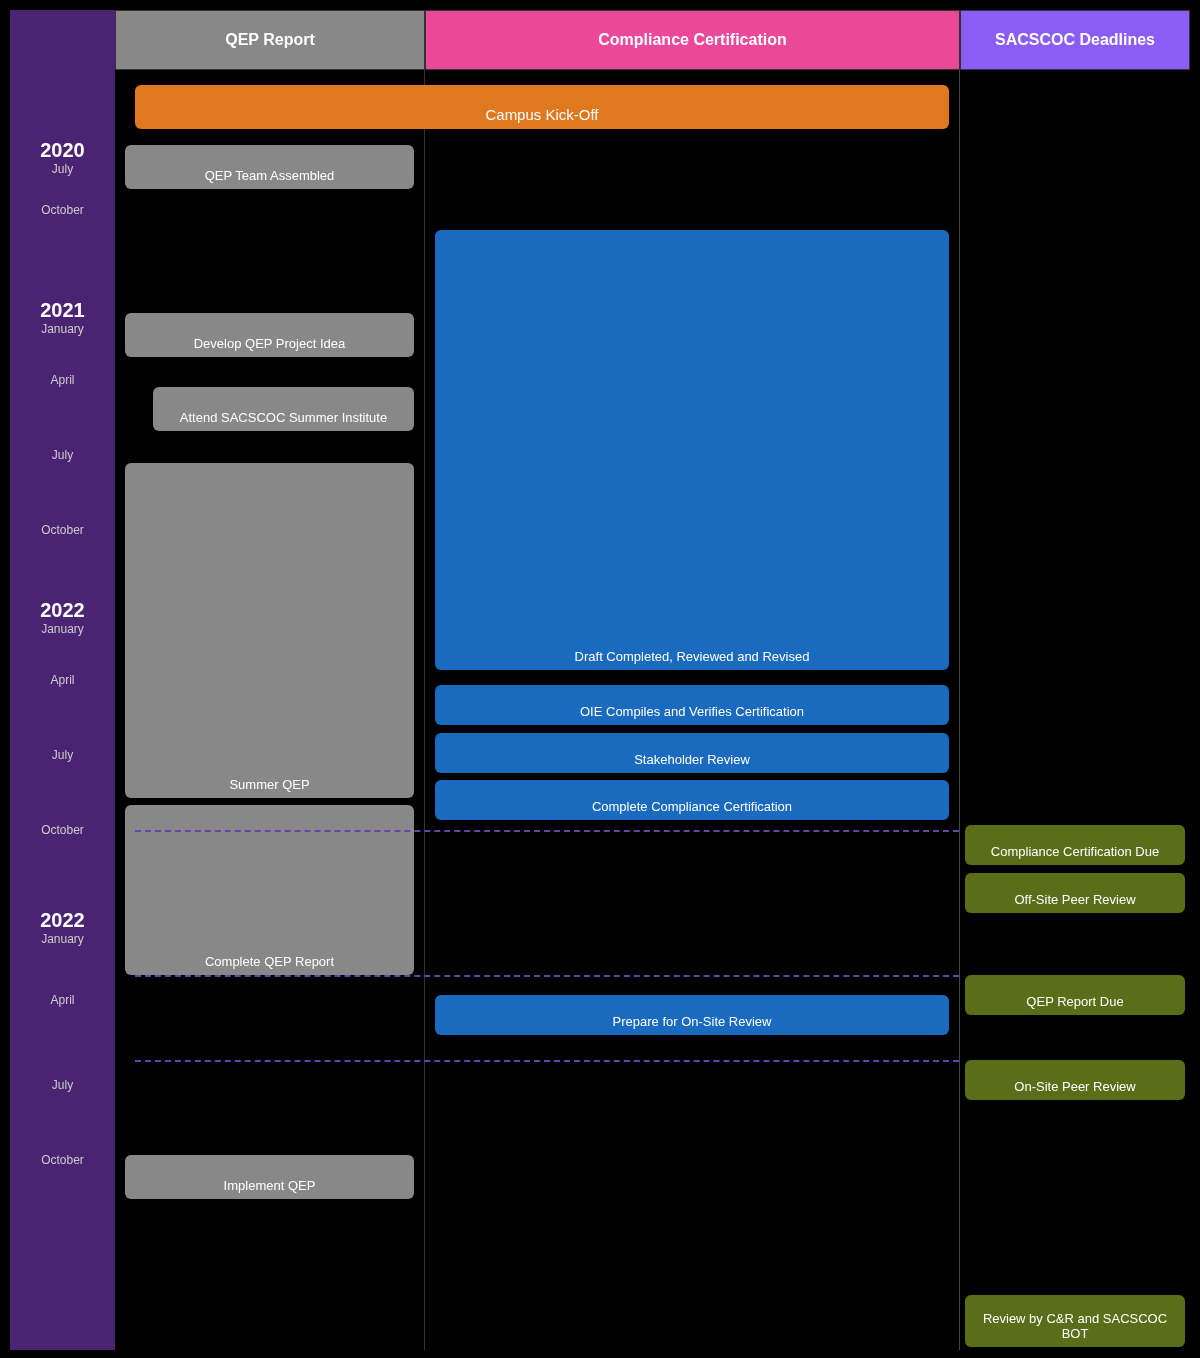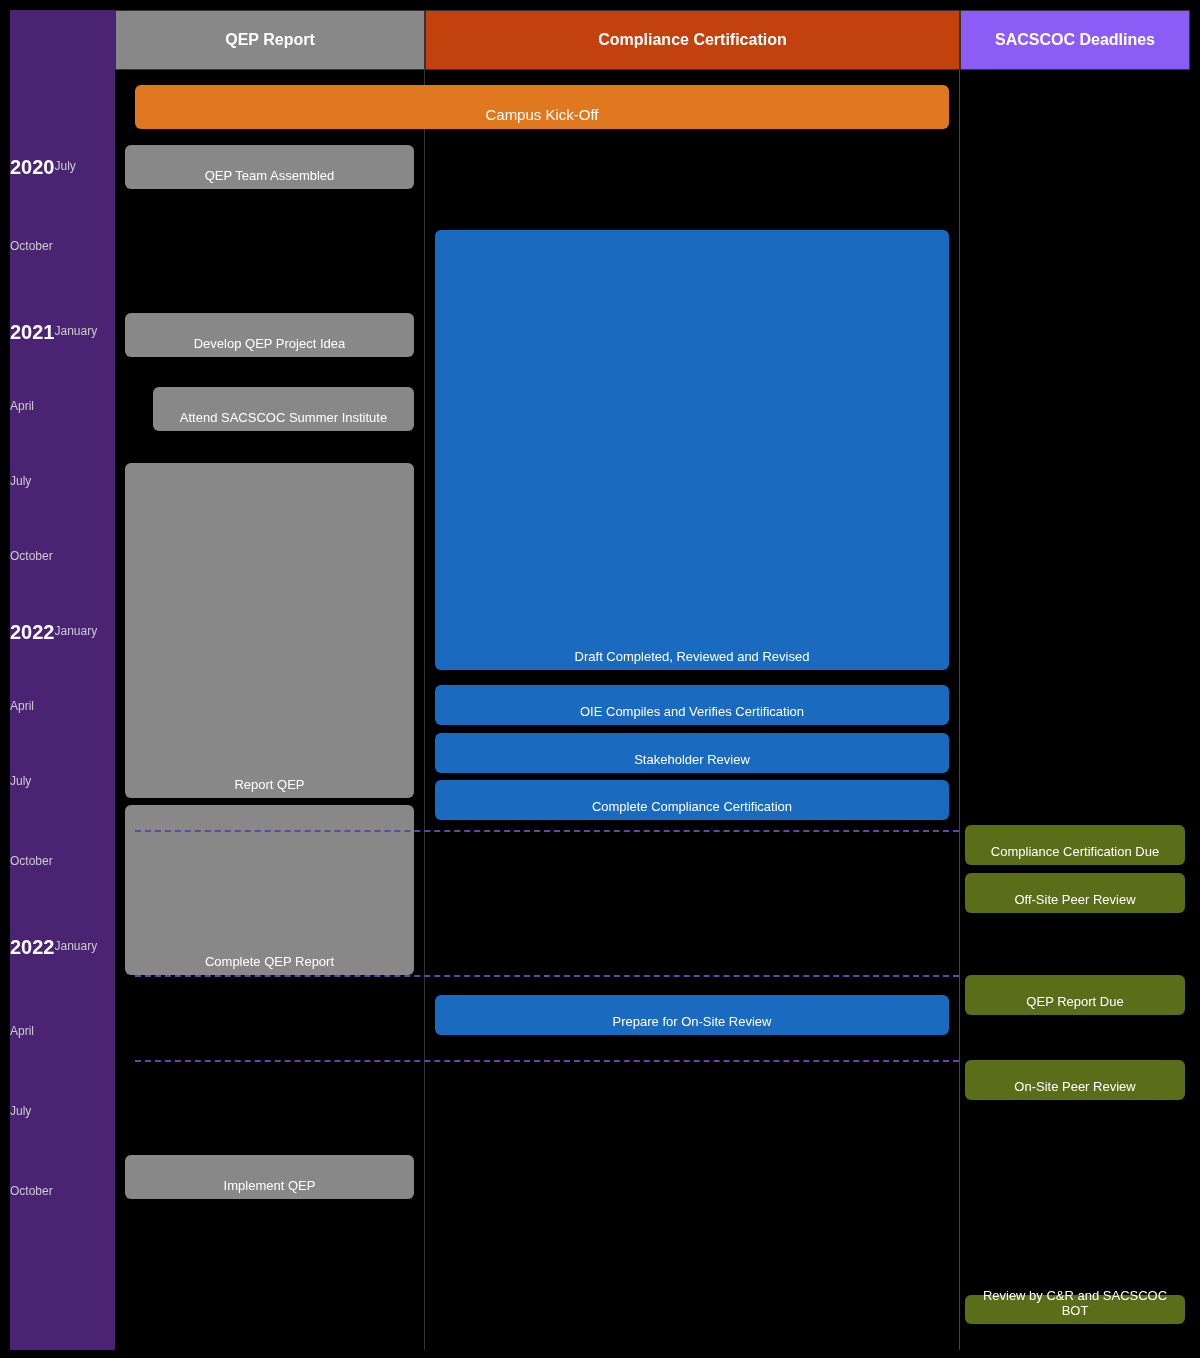--- a/index.html
+++ b/index.html
@@ -48,21 +48,21 @@
       font-size: 16px;
       border: 1px solid #333;
     }
     .header-qep {
       width: 310px;
       background: #888;
       color: #fff;
     }
     .header-compliance {
       flex: 1;
-      background: #c2410c;
+      background: #ec4899;
       color: #fff;
       text-align: right;
     }
     .header-sacscoc {
       width: 230px;
       background: #8b5cf6;
       color: #fff;
     }
 
     
@@ -122,21 +122,21 @@
     .col-sacscoc-inner {
       width: 230px;
       min-height: 1280px;
       flex-shrink: 0;
       background: #000;
       position: relative;
     }
 
     .sidebar-row {
       display: flex;
-      flex-direction: row;
+      flex-direction: column;
       align-items: center;
       justify-content: flex-start;
       padding-top: 8px;
       color: #fff;
     }
 
     .sidebar-year-label {
       font-size: 20px;
       font-weight: bold;
       line-height: 1.2;
@@ -228,21 +228,21 @@
 
         <div class="event-block ev-gray" style="top:243px; left:10px; right:10px; height:44px;">
           <span>Develop QEP Project Idea</span>
         </div>
 
         <div class="event-block ev-gray" style="top:317px; left:10px; right:10px; height:44px;margin-left:28px;">
           <span>Attend SACSCOC Summer Institute</span>
         </div>
 
         <div class="event-block ev-gray" style="top:393px; left:10px; right:10px; height:335px;">
-          <span>Report QEP</span>
+          <span>Summer QEP</span>
         </div>
 
         <div class="event-block ev-gray" style="top:735px; left:10px; right:10px; height:170px;">
           <span>Complete QEP Report</span>
         </div>
 
         <div class="event-block ev-gray" style="top:1085px; left:10px; right:10px; height:44px;">
           <span>Implement QEP</span>
         </div>
       </div>
@@ -292,19 +292,19 @@
         </div>
 
         <div class="event-block ev-green" style="top:905px; left:5px; right:5px; height:40px;">
           <span>QEP Report Due</span>
         </div>
 
         <div class="event-block ev-green" style="top:990px; left:5px; right:5px; height:40px;">
           <span>On-Site Peer Review</span>
         </div>
 
-        <div class="event-block ev-green" style="top:1225px; left:5px; right:5px; height:29px;">
+        <div class="event-block ev-green" style="top:1225px; left:5px; right:5px; height:52px;">
           <span>Review by C&amp;R and SACSCOC BOT</span>
         </div>
       </div>
     </div>
   </div>
 </div>
 
 </body></html>

